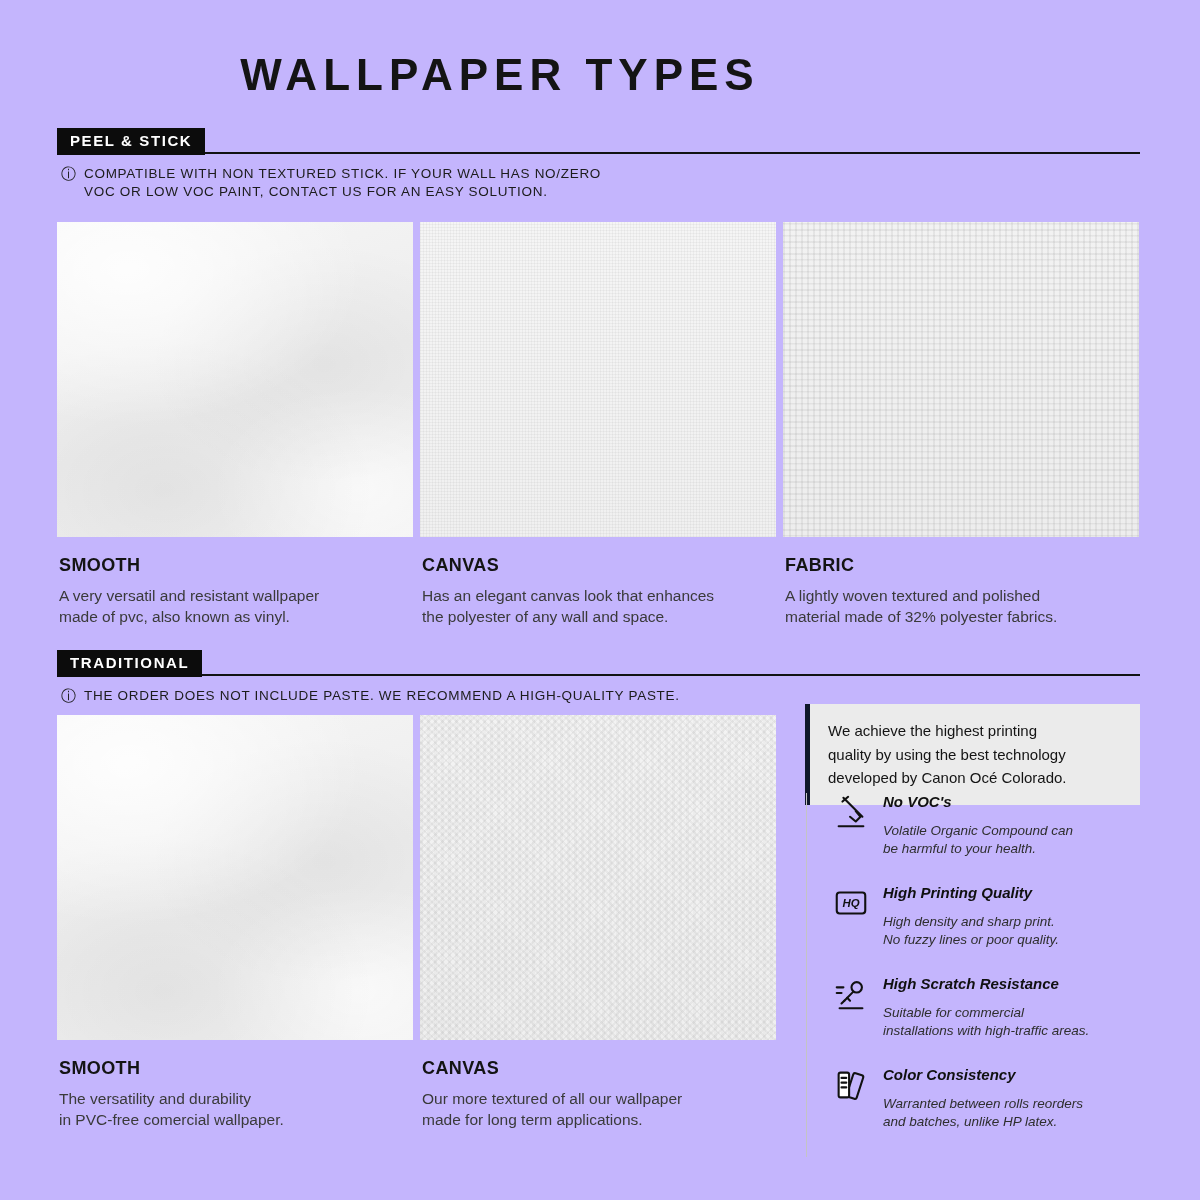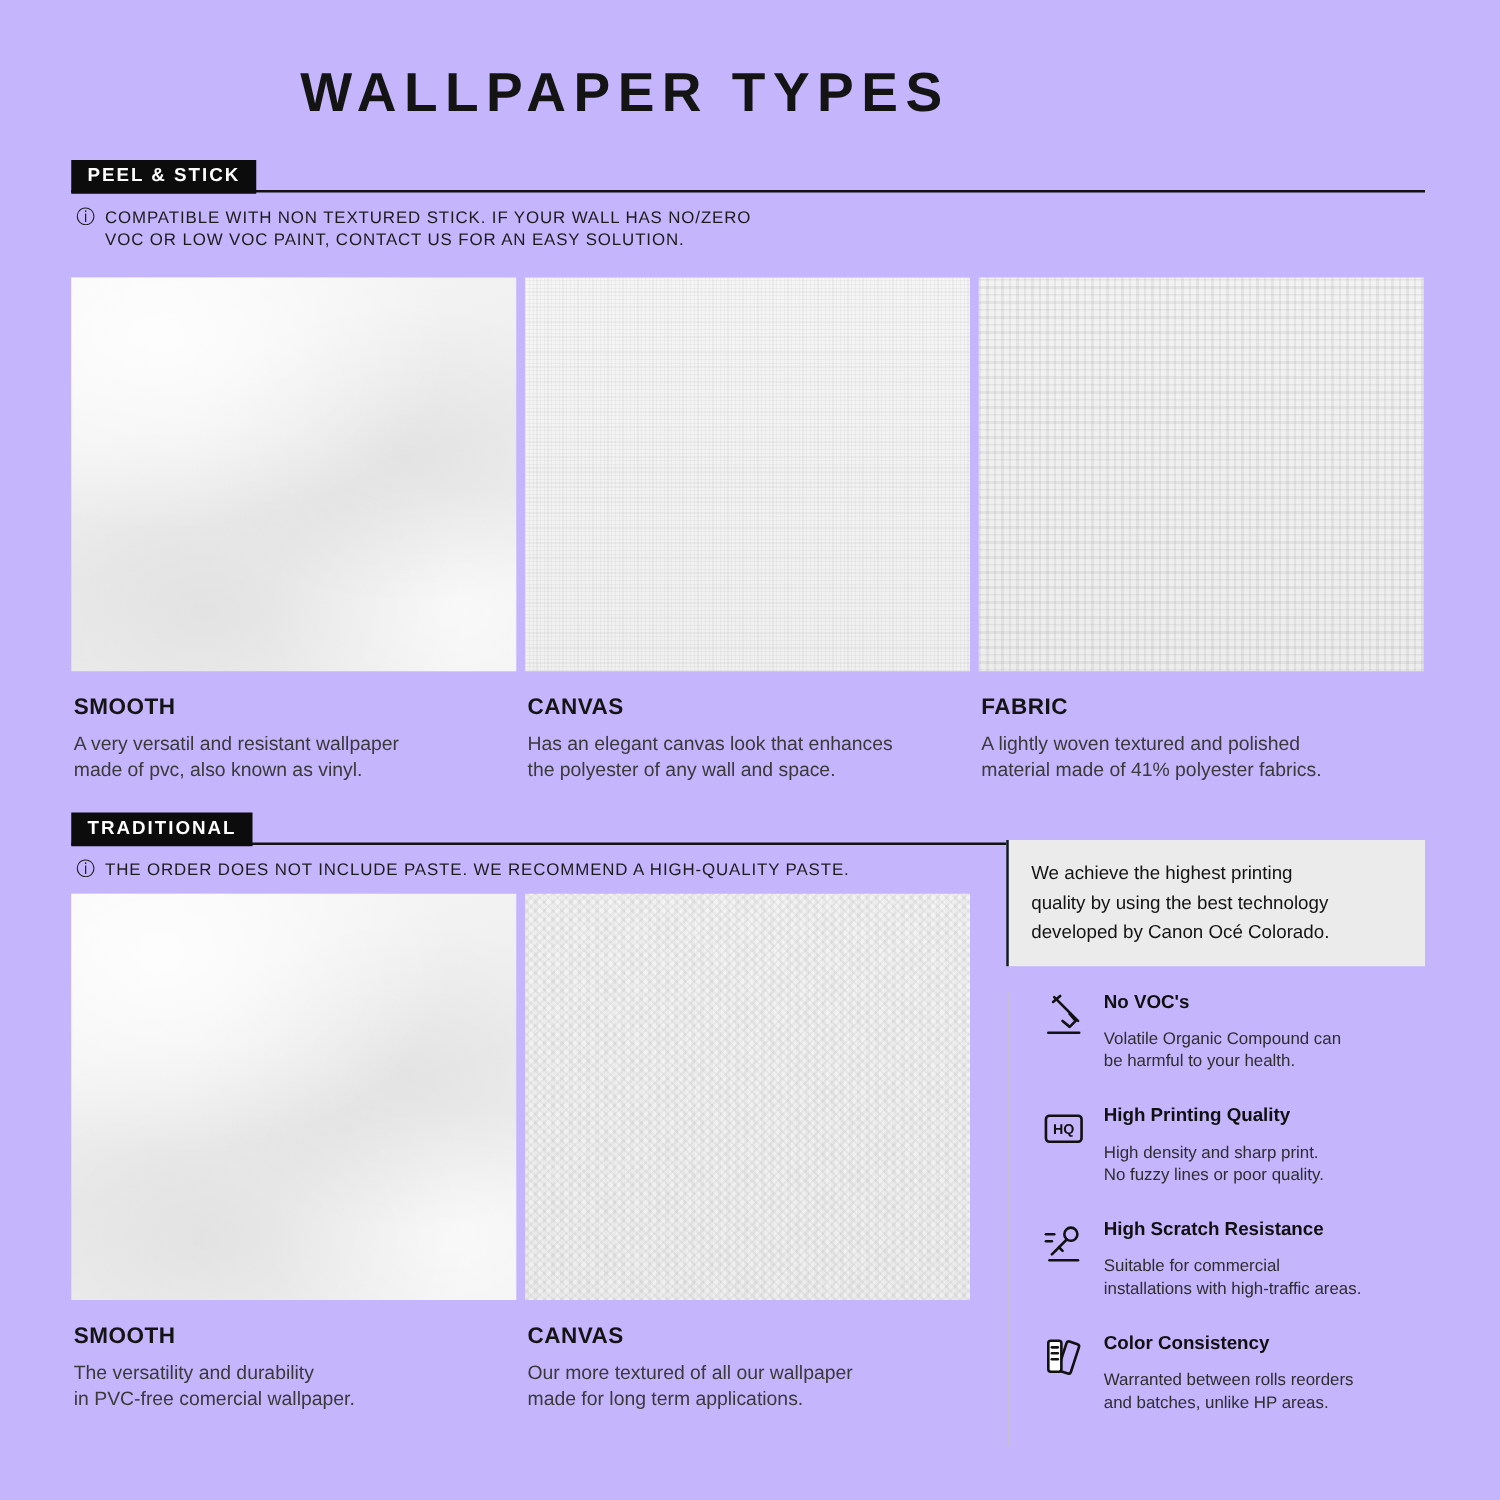--- a/index.html
+++ b/index.html
@@ -54,28 +54,28 @@
   }
   .tex-canvas-rough{
     background:
       repeating-linear-gradient(45deg, rgba(120,120,120,.08) 0 2px, rgba(255,255,255,0) 2px 5px),
       repeating-linear-gradient(-45deg, rgba(120,120,120,.08) 0 2px, rgba(255,255,255,0) 2px 5px),
       repeating-linear-gradient(90deg, rgba(120,120,120,.05) 0 3px, rgba(255,255,255,0) 3px 7px),
       linear-gradient(180deg,#f3f3f3,#efefef);
   }
 
   .quote{
-    position:absolute;left:805px;top:672px;width:335px;box-sizing:border-box;
-    border-left:2px solid #0f172a;background:#ebebeb;
+    position:absolute;left:805px;top:704px;width:335px;box-sizing:border-box;
+    border-left:5px solid #0f172a;background:#ebebeb;
     padding:15px 14px 15px 18px;font-size:15px;line-height:23.5px;color:#141414;
     white-space:pre-line;
   }
   .features{
     position:absolute;left:806px;top:793px;width:334px;box-sizing:border-box;
-    border-left:1px solid #c4c4c4;padding-left:25px;
+    border-left:1px solid #c4c4c4;padding-left:25px;font-style:italic;
   }
   .feature{display:flex;gap:13px;margin-bottom:26px;}
   .f-icon{width:38px;height:38px;flex:0 0 38px;}
   .f-icon svg{width:38px;height:38px;display:block;}
   .f-title{font-size:15px;font-weight:700;color:#101010;}
   .f-desc{font-size:13.5px;line-height:18px;color:#2e2e2e;margin-top:12px;white-space:pre-line;}
   .svg-text{font-family:"Liberation Sans","DejaVu Sans",sans-serif;}
 </style>
 </head>
 <body>
@@ -103,21 +103,21 @@
     <div class="card">
       <div class="swatch tex-canvas"></div>
       <h3>CANVAS</h3>
       <p>Has an elegant canvas look that enhances
 the polyester of any wall and space.</p>
     </div>
     <div class="card">
       <div class="swatch tex-fabric"></div>
       <h3>FABRIC</h3>
       <p>A lightly woven textured and polished
-material made of 41% polyester fabrics.</p>
+material made of 32% polyester fabrics.</p>
     </div>
   </div>
 
   <div class="badge" style="top:650px">TRADITIONAL</div>
   <div class="rule" style="top:674px"></div>
 
   <div class="note" style="top:687px">
     <span class="ico">ⓘ</span>
     <span class="txt">THE ORDER DOES NOT INCLUDE PASTE. WE RECOMMEND A HIGH-QUALITY PASTE.</span>
   </div>
@@ -206,18 +206,18 @@
             <rect x="7" y="7" width="11" height="26" rx="2" fill="#fff"></rect>
             <path d="M10 12.5 h5"></path>
             <path d="M10 17.5 h5"></path>
             <path d="M10 22.5 h5"></path>
           </g>
         </svg>
       </div>
       <div>
         <div class="f-title">Color Consistency</div>
         <div class="f-desc">Warranted between rolls reorders
-and batches, unlike HP areas.</div>
+and batches, unlike HP latex.</div>
       </div>
     </div>
 
   </div>
 </div>
 
 </body></html>

